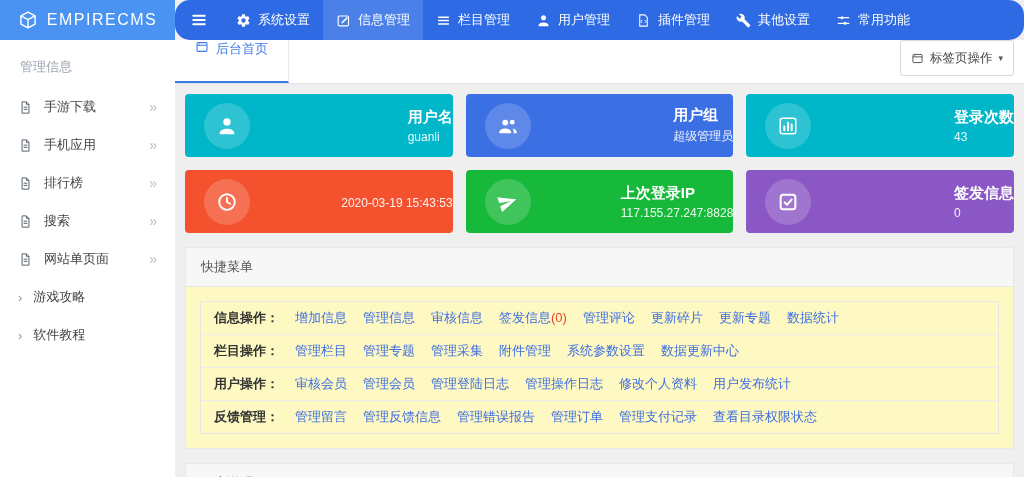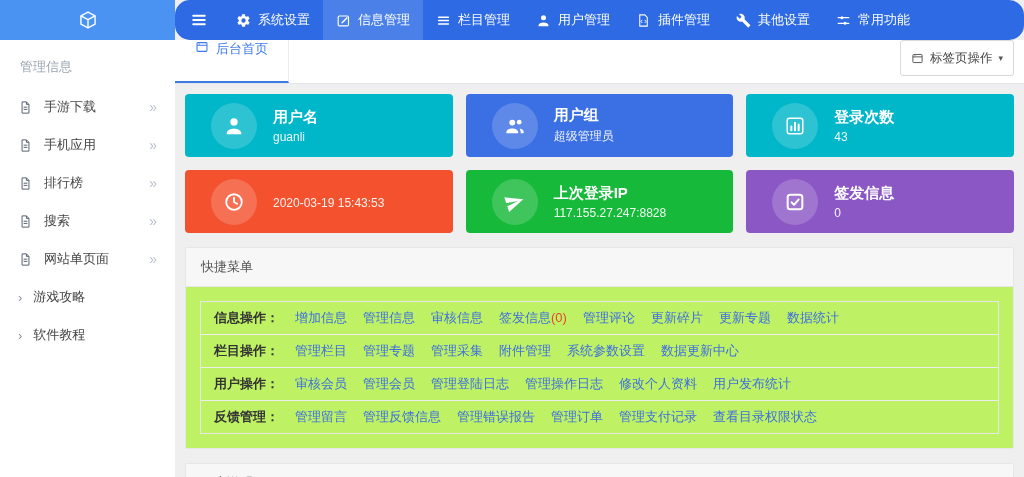--- a/index.html
+++ b/index.html
@@ -37,48 +37,49 @@
   .tabbar { height:44px; background:#fff; border-bottom:1px solid #e2e5e9; display:flex; align-items:stretch; position:relative; flex:0 0 auto; }
   .tab { display:flex; gap:7px; padding:0 20px; color:#3e7ae6; font-size:13px; border-right:1px solid #ebebeb; border-bottom:2px solid #3e7ae6; cursor:pointer; background:#fff; }
   .tab .ic { font-size:14px; }
   .tab-actions { position:absolute; right:10px; top:0; height:36px; display:flex; align-items:center; gap:6px; background:#fff; border:1px solid #d9d9d9; border-radius:3px; padding:0 10px; font-size:12.5px; color:#444; cursor:pointer; font-family:inherit; }
   .tab-actions .ic { font-size:13px; color:#555; }
   .tab-actions .caret { font-size:9px; color:#555; }
 
   
   .content { flex:1; padding:10px; overflow:hidden; }
   .cards { display:grid; grid-template-columns:repeat(3,1fr); gap:13px; margin-bottom:14px; }
-  .card { height:63px; border-radius:4px; color:#fff; display:flex; align-items:center; padding-left:26px; cursor:pointer; }
+  .card { height:63px; border-radius:4px; color:#fff; display:flex; align-items:center; padding-left:19px; cursor:pointer;justify-content:space-between; }
   .card-circle { width:46px; height:46px; border-radius:50%; background:rgba(255,255,255,.18); display:flex; align-items:center; justify-content:center; flex:0 0 auto; }
   .card-circle .ic { font-size:22px; }
   .card-text { margin-left:16px; min-width:0; }
   .card-title { font-size:15px; font-weight:bold; }
   .card-value { font-size:12px; opacity:.92; margin-top:3px; white-space:nowrap; }
 
-  .panel { background:#bef264; border:1px solid #e7e7e7; border-radius:2px; margin-bottom:14px; }
+  .panel { background:#fef9c3; border:1px solid #e7e7e7; border-radius:2px; margin-bottom:14px; }
   .panel-header { background:#f7f7f7; border-bottom:1px solid #e7e7e7; padding:10px 15px; font-size:13px; color:#555; }
   .panel-body { padding:14px; }
   .menu-table { border:1px solid #e6e6e6; }
   .menu-row { display:flex; align-items:flex-end; padding:7px 13px; border-bottom:1px solid #ededed; flex-wrap:nowrap; white-space:nowrap; overflow:hidden; }
   .menu-row:last-child { border-bottom:none; }
   .menu-row-label { font-weight:bold; color:#333; margin-right:16px; font-size:13px; flex:0 0 auto; }
   .menu-link { color:#3e6ee0; text-decoration:none; margin-right:16px; font-size:13px; cursor:pointer; }
   .menu-link .suffix { color:#e8442e; }
 </style>
 </head>
 <body>
 
 <div class="header">
   <div class="logo" style="background: rgb(74, 147, 242);">
     <span class="ic" id="logo-icon">
         <svg viewBox="0 0 24 24" fill="none" stroke="currentColor" stroke-width="1.7" stroke-linejoin="round">
           <path d="M12 2.5 20.5 7v10L12 21.5 3.5 17V7L12 2.5z"></path>
           <path d="M3.5 7 12 11.5 20.5 7M12 11.5V21.5"></path>
         </svg>
       </span>
+    <span>EMPIRECMS</span>
   </div>
   <div class="nav-wrap" style="background: rgb(45, 106, 227); border-radius: 15px;">
     <div class="nav-toggle">
       <span class="ic" id="hamburger-icon">
           <svg viewBox="0 0 24 24" fill="currentColor">
             <rect x="3" y="5" width="18" height="2.6" rx="1.3"></rect>
             <rect x="3" y="10.7" width="18" height="2.6" rx="1.3"></rect>
             <rect x="3" y="16.4" width="18" height="2.6" rx="1.3"></rect>
           </svg>
         </span>

